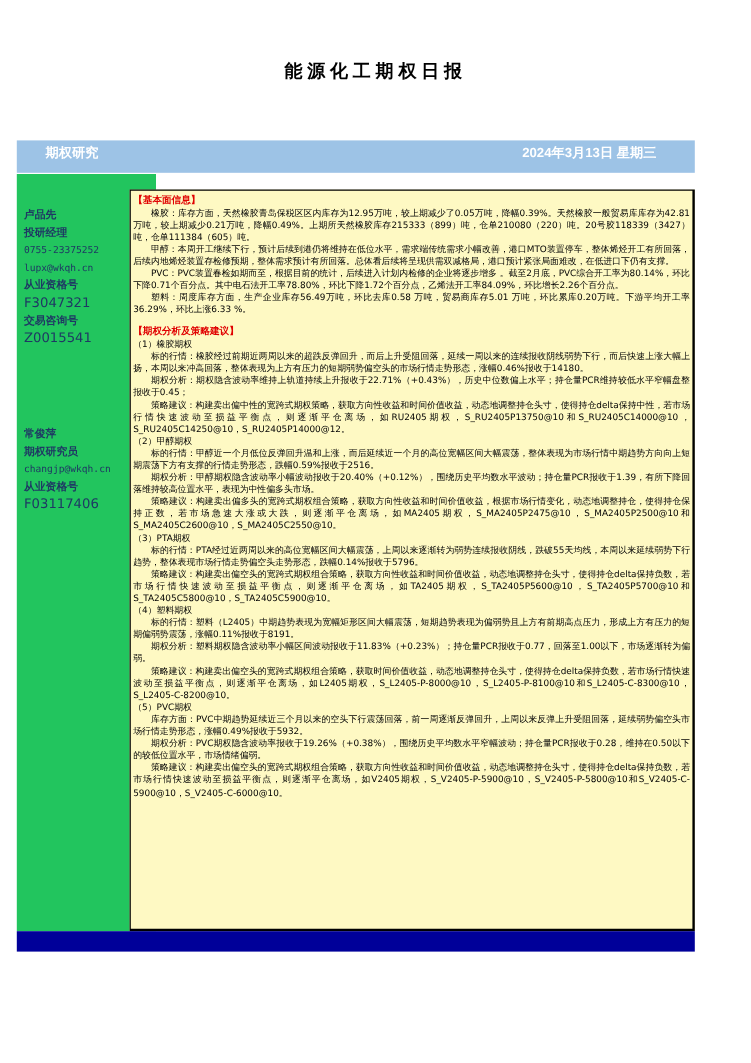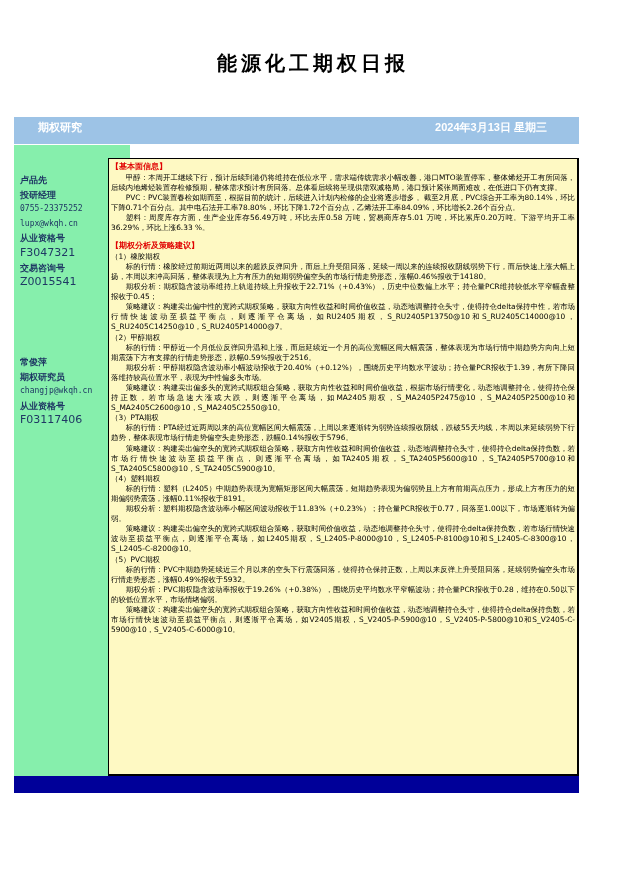--- a/index.html
+++ b/index.html
@@ -2,35 +2,35 @@
 <html><head>
 <meta charset="utf-8">
 <style>
   * { margin: 0; padding: 0; box-sizing: border-box; }
   html, body { width: 626px; height: 886px; background: #ffffff; overflow: hidden; }
   body { position: relative; font-family: "DejaVu Sans", "Liberation Sans", sans-serif; color: #000; }
 
   .title {
     position: absolute; left: 0; top: 50px; width: 626px; text-align: center;
     font-family: "DejaVu Serif", "Liberation Serif", serif;
-    font-size: 20px; font-weight: bold; letter-spacing: 4px; color: #000;
+    font-size: 15px; font-weight: bold; letter-spacing: 4px; color: #000;
   }
 
   .header-bar {
     position: absolute; left: 14px; top: 117px; width: 565px; height: 27px;
     background: #9dc3e6;
     display: flex; align-items: center; justify-content: space-between;
     padding: 0 32px 6px 24px;
     color: #ffffff; font-weight: bold; font-size: 11px;
     font-family: "Liberation Sans", sans-serif;
   }
 
   .left-col {
     position: absolute; left: 14px; top: 145px; width: 116px; height: 631px;
-    background: #86efac;
+    background: #22c55e;
   }
   .contact { position: absolute; left: 6px; font-size: 9px; line-height: 14.6px; color: #1f3864; font-weight: bold; }
   .contact .mono { font-family: "DejaVu Sans Mono", "Liberation Mono", monospace; font-weight: normal; font-size: 8px; color: #1f3864; }
   .contact .id { font-weight: normal; font-size: 11px; }
   .contact1 { top: 28px; }
   .contact2 { top: 210px; }
 
   .content-box {
     position: absolute; left: 108px; top: 158px; width: 471px; height: 618px;
     border: 1px solid #000; border-right-width: 2px; border-bottom-width: 2px;
@@ -74,51 +74,52 @@
     <div>常俊萍</div>
     <div>期权研究员</div>
     <div class="mono">changjp@wkqh.cn</div>
     <div>从业资格号</div>
     <div class="id">F03117406</div>
   </div>
 </div>
 
 <div class="content-box">
   <div class="sec-title">【基本面信息】</div>
+  <div class="p">橡胶：库存方面，天然橡胶青岛保税区区内库存为12.95万吨，较上期减少了0.05万吨，降幅0.39%。天然橡胶一般贸易库库存为42.81万吨，较上期减少0.21万吨，降幅0.49%。上期所天然橡胶库存215333（899）吨，仓单210080（220）吨。20号胶118339（3427）吨，仓单111384（605）吨。</div>
   <div class="p">甲醇：本周开工继续下行，预计后续到港仍将维持在低位水平，需求端传统需求小幅改善，港口MTO装置停车，整体烯烃开工有所回落，后续内地烯烃装置存检修预期，整体需求预计有所回落。总体看后续将呈现供需双减格局，港口预计紧张局面难改，在低进口下仍有支撑。</div>
   <div class="p">PVC：PVC装置春检如期而至，根据目前的统计，后续进入计划内检修的企业将逐步增多 。截至2月底，PVC综合开工率为80.14%，环比下降0.71个百分点。其中电石法开工率78.80%，环比下降1.72个百分点，乙烯法开工率84.09%，环比增长2.26个百分点。</div>
   <div class="p">塑料：周度库存方面，生产企业库存56.49万吨，环比去库0.58 万吨，贸易商库存5.01 万吨，环比累库0.20万吨。下游平均开工率36.29%，环比上涨6.33 %。</div>
 
   <div class="sec-gap"></div>
   <div class="sec-title">【期权分析及策略建议】</div>
 
   <div>
     <div class="sub">（1）橡胶期权</div>
     <div class="p">标的行情：橡胶经过前期近两周以来的超跌反弹回升，而后上升受阻回落，延续一周以来的连续报收阴线弱势下行，而后快速上涨大幅上扬，本周以来冲高回落，整体表现为上方有压力的短期弱势偏空头的市场行情走势形态，涨幅0.46%报收于14180。</div>
     <div class="p">期权分析：期权隐含波动率维持上轨道持续上升报收于22.71%（+0.43%），历史中位数偏上水平；持仓量PCR维持较低水平窄幅盘整报收于0.45；</div>
-    <div class="p">策略建议：构建卖出偏中性的宽跨式期权策略，获取方向性收益和时间价值收益，动态地调整持仓头寸，使得持仓delta保持中性，若市场行情快速波动至损益平衡点，则逐渐平仓离场，如RU2405期权，S_RU2405P13750@10和S_RU2405C14000@10，S_RU2405C14250@10，S_RU2405P14000@7。</div>
+    <div class="p">策略建议：构建卖出偏中性的宽跨式期权策略，获取方向性收益和时间价值收益，动态地调整持仓头寸，使得持仓delta保持中性，若市场行情快速波动至损益平衡点，则逐渐平仓离场，如RU2405期权，S_RU2405P13750@10和S_RU2405C14000@10，S_RU2405C14250@10，S_RU2405P14000@12。</div>
   </div>
   <div>
     <div class="sub">（2）甲醇期权</div>
     <div class="p">标的行情：甲醇近一个月低位反弹回升温和上涨，而后延续近一个月的高位宽幅区间大幅震荡，整体表现为市场行情中期趋势方向向上短期震荡下方有支撑的行情走势形态，跌幅0.59%报收于2516。</div>
     <div class="p">期权分析：甲醇期权隐含波动率小幅波动报收于20.40%（+0.12%），围绕历史平均数水平波动；持仓量PCR报收于1.39，有所下降回落维持较高位置水平，表现为中性偏多头市场。</div>
     <div class="p">策略建议：构建卖出偏多头的宽跨式期权组合策略，获取方向性收益和时间价值收益，根据市场行情变化，动态地调整持仓，使得持仓保持正数，若市场急速大涨或大跌，则逐渐平仓离场，如MA2405期权，S_MA2405P2475@10，S_MA2405P2500@10和S_MA2405C2600@10，S_MA2405C2550@10。</div>
   </div>
   <div>
     <div class="sub">（3）PTA期权</div>
     <div class="p">标的行情：PTA经过近两周以来的高位宽幅区间大幅震荡，上周以来逐渐转为弱势连续报收阴线，跌破55天均线，本周以来延续弱势下行趋势，整体表现市场行情走势偏空头走势形态，跌幅0.14%报收于5796。</div>
     <div class="p">策略建议：构建卖出偏空头的宽跨式期权组合策略，获取方向性收益和时间价值收益，动态地调整持仓头寸，使得持仓delta保持负数，若市场行情快速波动至损益平衡点，则逐渐平仓离场，如TA2405期权，S_TA2405P5600@10，S_TA2405P5700@10和S_TA2405C5800@10，S_TA2405C5900@10。</div>
   </div>
   <div>
     <div class="sub">（4）塑料期权</div>
     <div class="p">标的行情：塑料（L2405）中期趋势表现为宽幅矩形区间大幅震荡，短期趋势表现为偏弱势且上方有前期高点压力，形成上方有压力的短期偏弱势震荡，涨幅0.11%报收于8191。</div>
     <div class="p">期权分析：塑料期权隐含波动率小幅区间波动报收于11.83%（+0.23%）；持仓量PCR报收于0.77，回落至1.00以下，市场逐渐转为偏弱。</div>
     <div class="p">策略建议：构建卖出偏空头的宽跨式期权组合策略，获取时间价值收益，动态地调整持仓头寸，使得持仓delta保持负数，若市场行情快速波动至损益平衡点，则逐渐平仓离场，如L2405期权，S_L2405-P-8000@10，S_L2405-P-8100@10和S_L2405-C-8300@10，S_L2405-C-8200@10。</div>
   </div>
   <div>
     <div class="sub">（5）PVC期权</div>
-    <div class="p">标的行情：PVC中期趋势延续近三个月以来的空头下行震荡回落，使得持仓保持正数，上周以来反弹上升受阻回落，延续弱势偏空头市场行情走势形态，涨幅0.49%报收于5932。</div>
+    <div class="p">库存方面：PVC中期趋势延续近三个月以来的空头下行震荡回落，前一周逐渐反弹回升，上周以来反弹上升受阻回落，延续弱势偏空头市场行情走势形态，涨幅0.49%报收于5932。</div>
     <div class="p">期权分析：PVC期权隐含波动率报收于19.26%（+0.38%），围绕历史平均数水平窄幅波动；持仓量PCR报收于0.28，维持在0.50以下的较低位置水平，市场情绪偏弱。</div>
     <div class="p">策略建议：构建卖出偏空头的宽跨式期权组合策略，获取方向性收益和时间价值收益，动态地调整持仓头寸，使得持仓delta保持负数，若市场行情快速波动至损益平衡点，则逐渐平仓离场，如V2405期权，S_V2405-P-5900@10，S_V2405-P-5800@10和S_V2405-C-5900@10，S_V2405-C-6000@10。</div>
   </div>
 </div>
 
 <div class="footer-bar"></div>
 
 </body></html>

